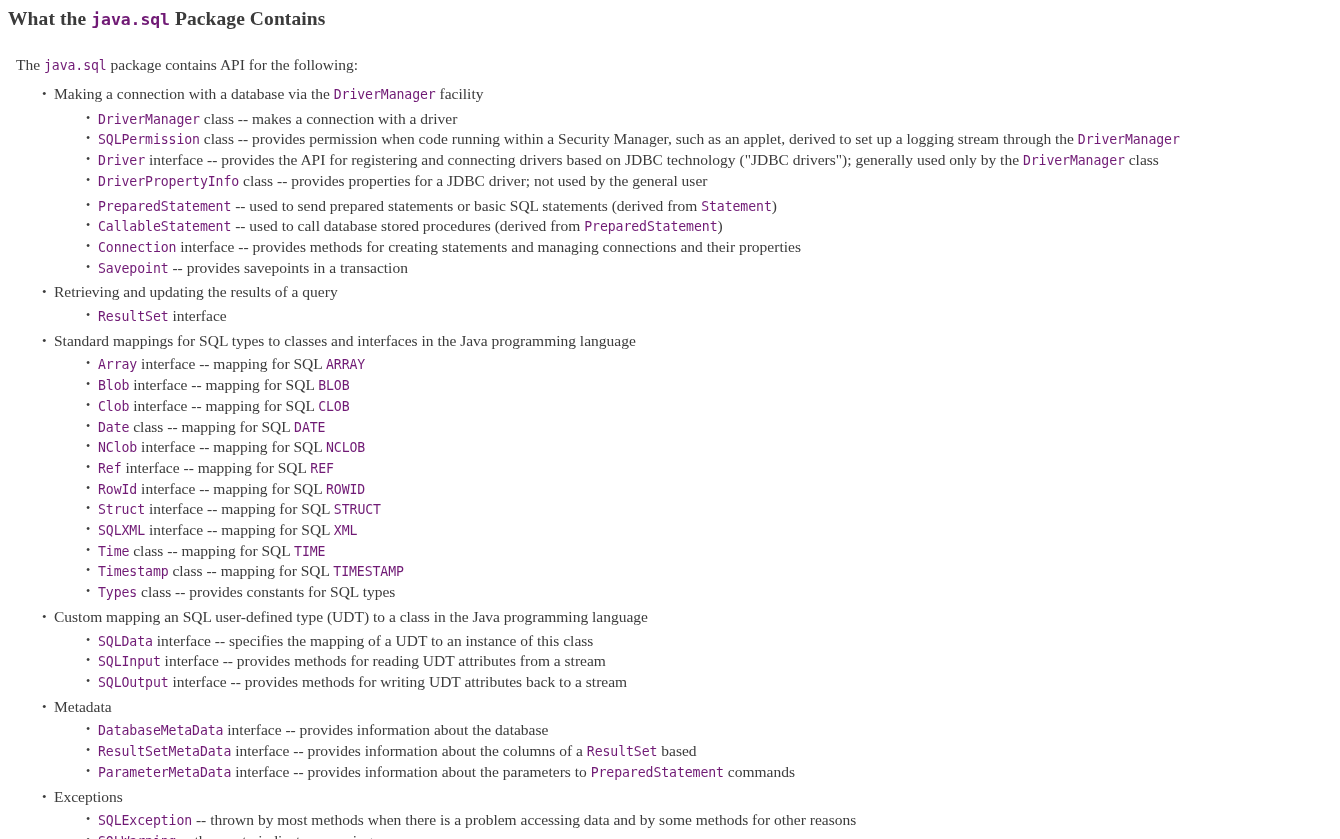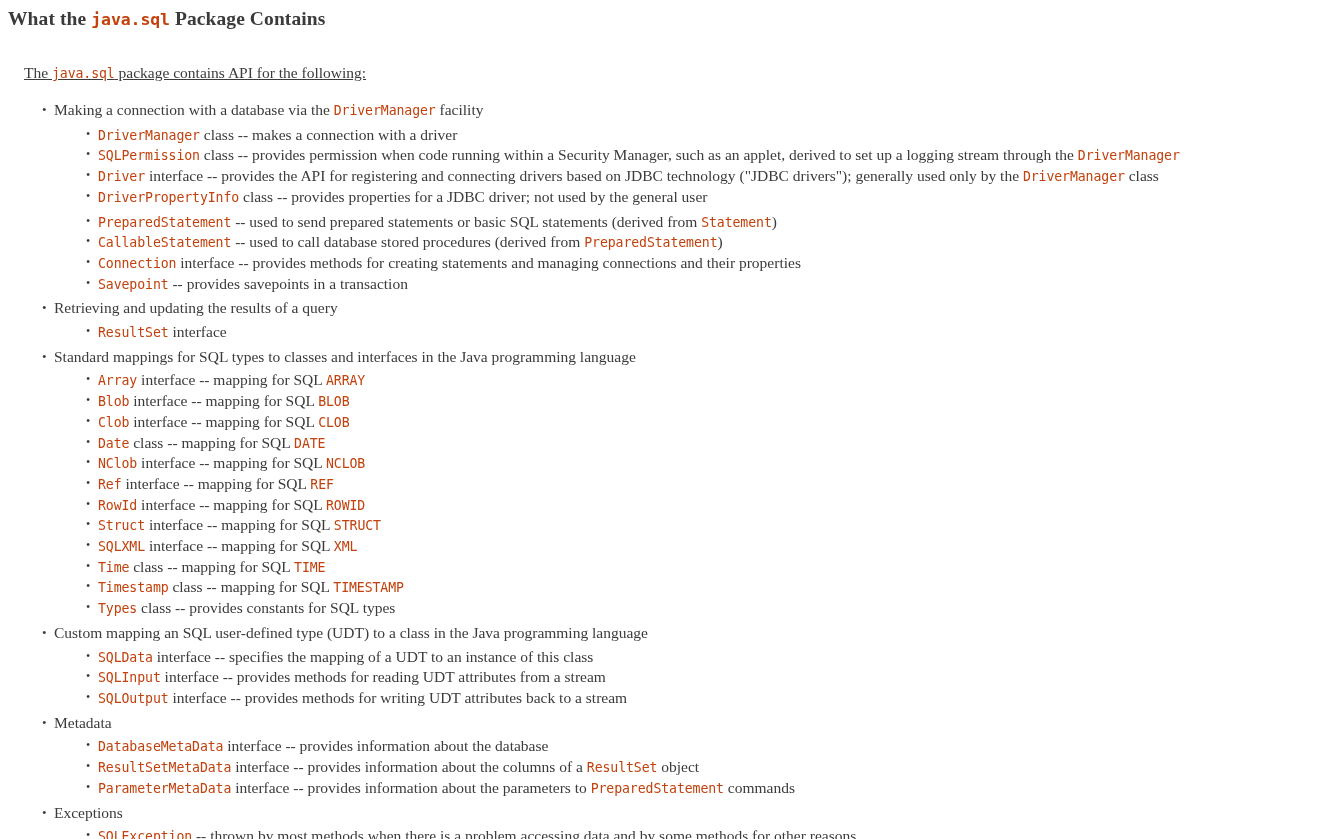--- a/index.html
+++ b/index.html
@@ -31,30 +31,29 @@
     line-height: 22px;
     letter-spacing: 0.1px;
   }
   h1.title code {
     font-size: 16.5px;
   }
 
   p.intro {
     font-size: 15.5px;
     line-height: 20px;
-    margin: 16px;
+    margin: 8px;
     padding: 16px 0 0 0;
-    text-decoration: underline;
   }
 
   code, .mono {
     font-family: "DejaVu Sans Mono", "Liberation Mono", monospace;
     font-size: 13.2px;
     letter-spacing: -0.1px;
-    color: #c2410c;
+    color: #701a75;
   }
 
   ul.lvl1 {
     list-style: none;
     margin: 0;
     padding: 0;
     font-size: 15.5px;
   }
   ul.lvl1 > li.item1 {
     position: relative;
@@ -157,21 +156,21 @@
         <ul class="lvl2">
           <li class="item2"><code>SQLData</code><span> interface -- specifies the mapping of a UDT to an instance of this class</span></li>
           <li class="item2"><code>SQLInput</code><span> interface -- provides methods for reading UDT attributes from a stream</span></li>
           <li class="item2"><code>SQLOutput</code><span> interface -- provides methods for writing UDT attributes back to a stream</span></li>
         </ul>
       </li>
       <li class="item1">
         <span class="txt1"><span>Metadata</span></span>
         <ul class="lvl2">
           <li class="item2"><code>DatabaseMetaData</code><span> interface -- provides information about the database</span></li>
-          <li class="item2"><code>ResultSetMetaData</code><span> interface -- provides information about the columns of a </span><code>ResultSet</code><span> object</span></li>
+          <li class="item2"><code>ResultSetMetaData</code><span> interface -- provides information about the columns of a </span><code>ResultSet</code><span> based</span></li>
           <li class="item2"><code>ParameterMetaData</code><span> interface -- provides information about the parameters to </span><code>PreparedStatement</code><span> commands</span></li>
         </ul>
       </li>
       <li class="item1">
         <span class="txt1"><span>Exceptions</span></span>
         <ul class="lvl2">
           <li class="item2"><code>SQLException</code><span> -- thrown by most methods when there is a problem accessing data and by some methods for other reasons</span></li>
           <li class="item2"><code>SQLWarning</code><span> -- thrown to indicate a warning</span></li>
           <li class="item2"><code>DataTruncation</code><span> -- thrown to indicate that data may have been truncated</span></li>
         </ul>

